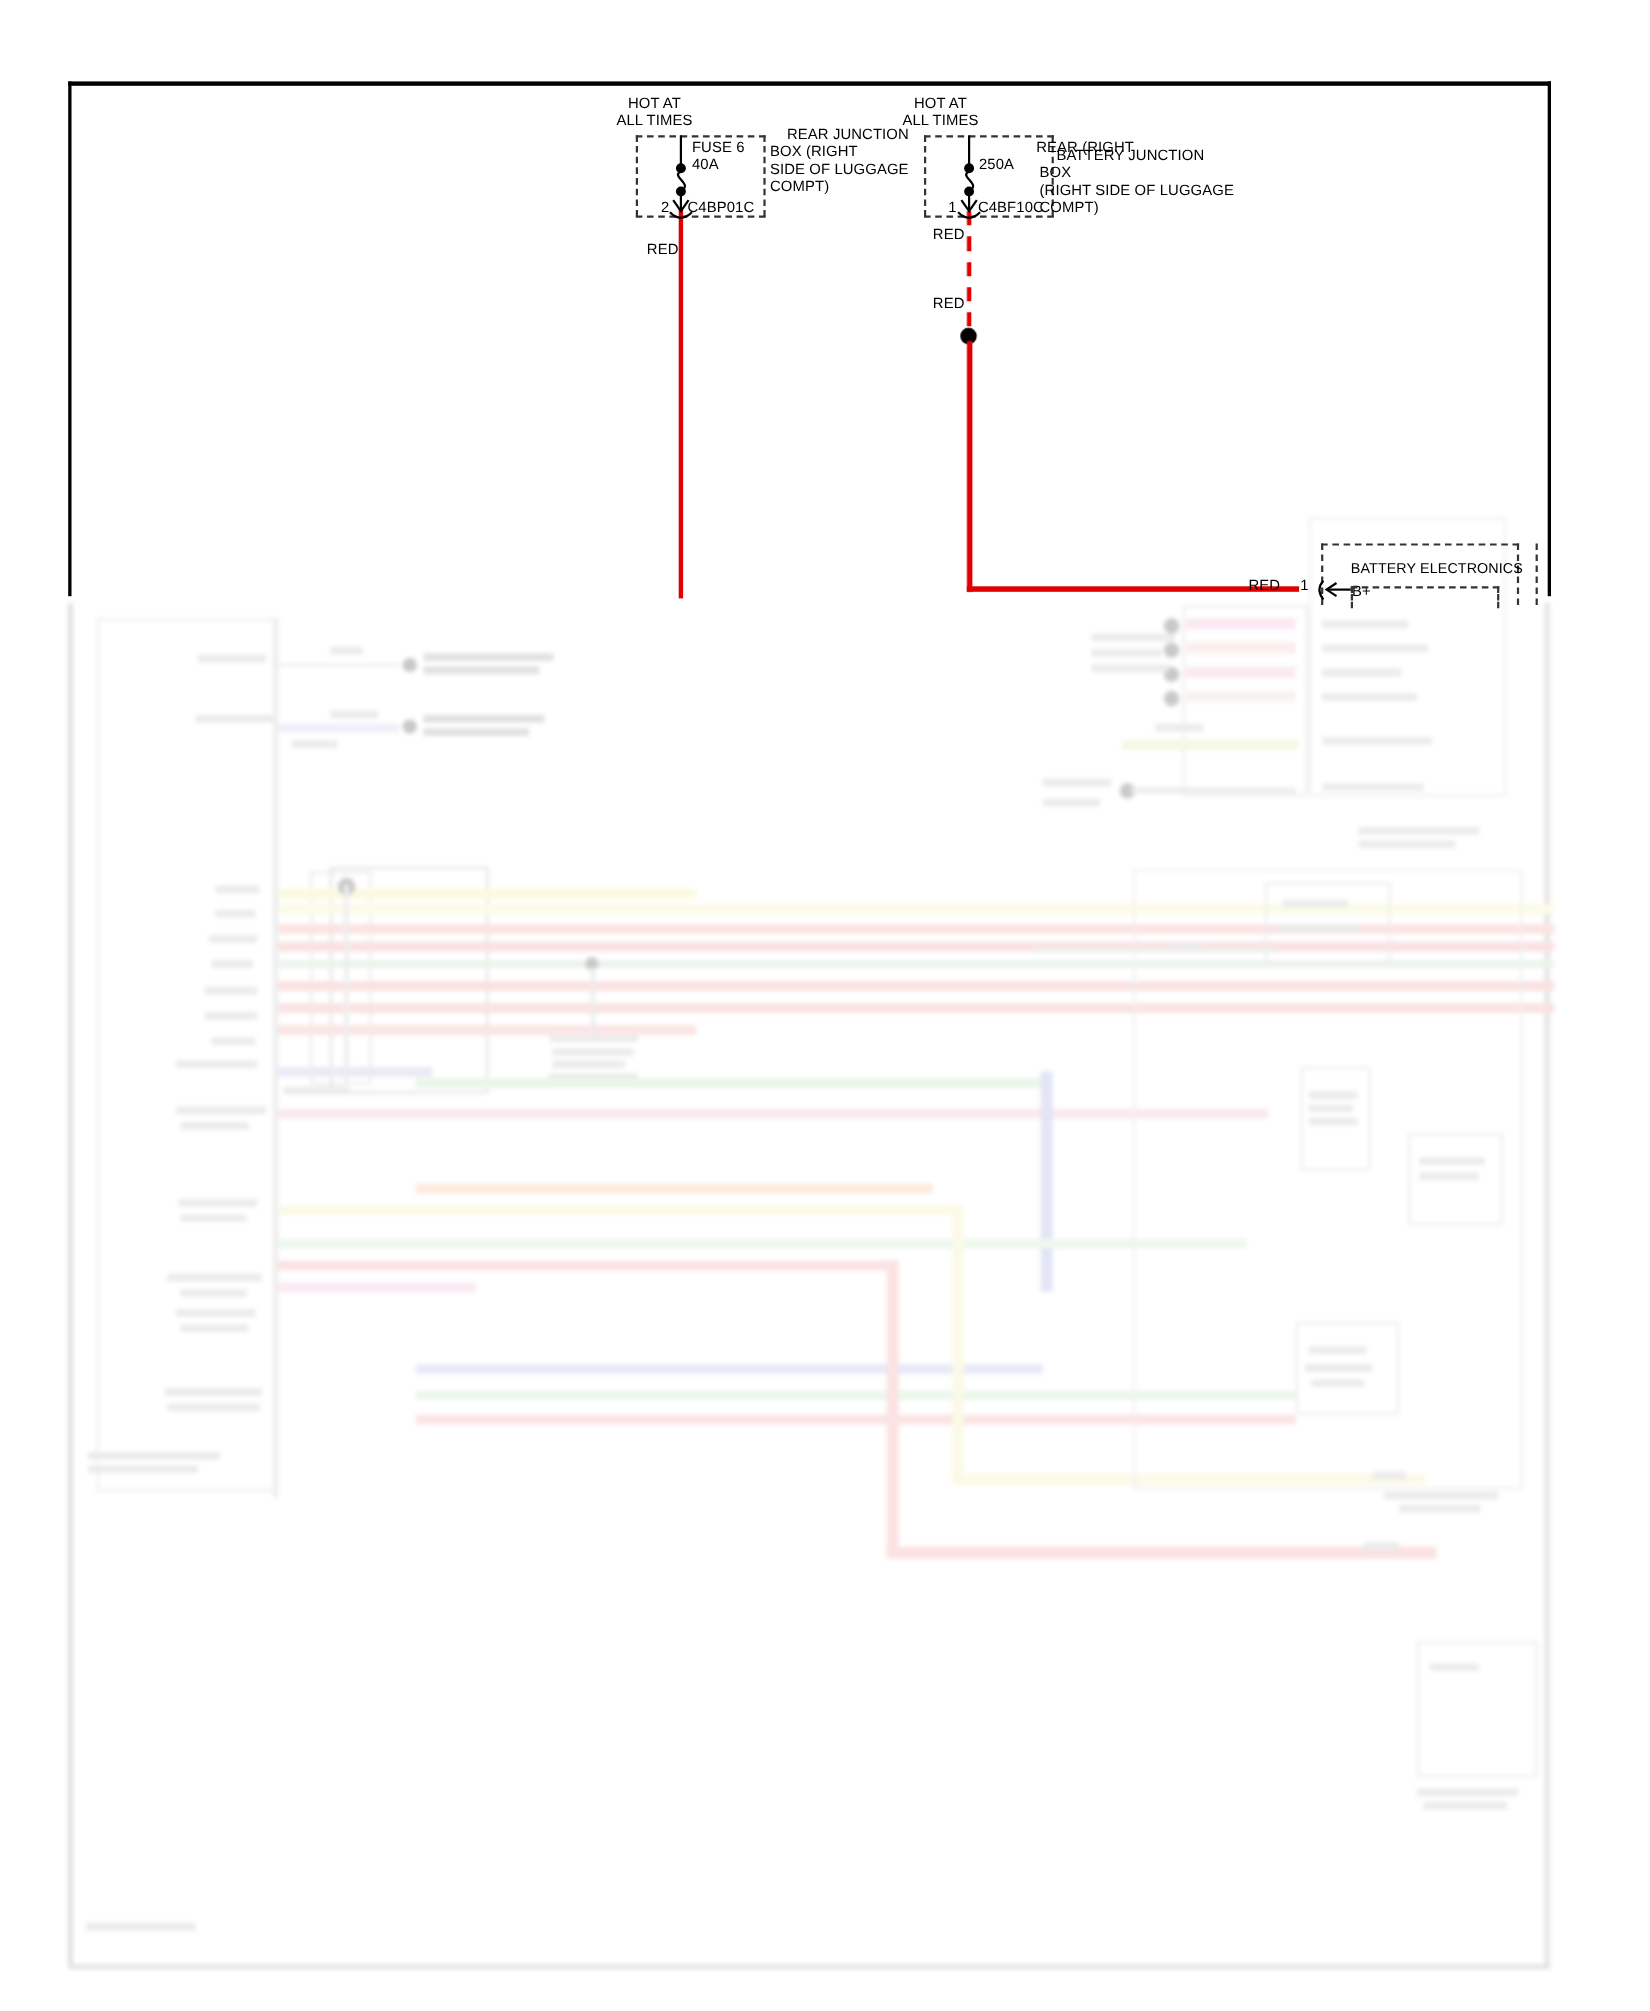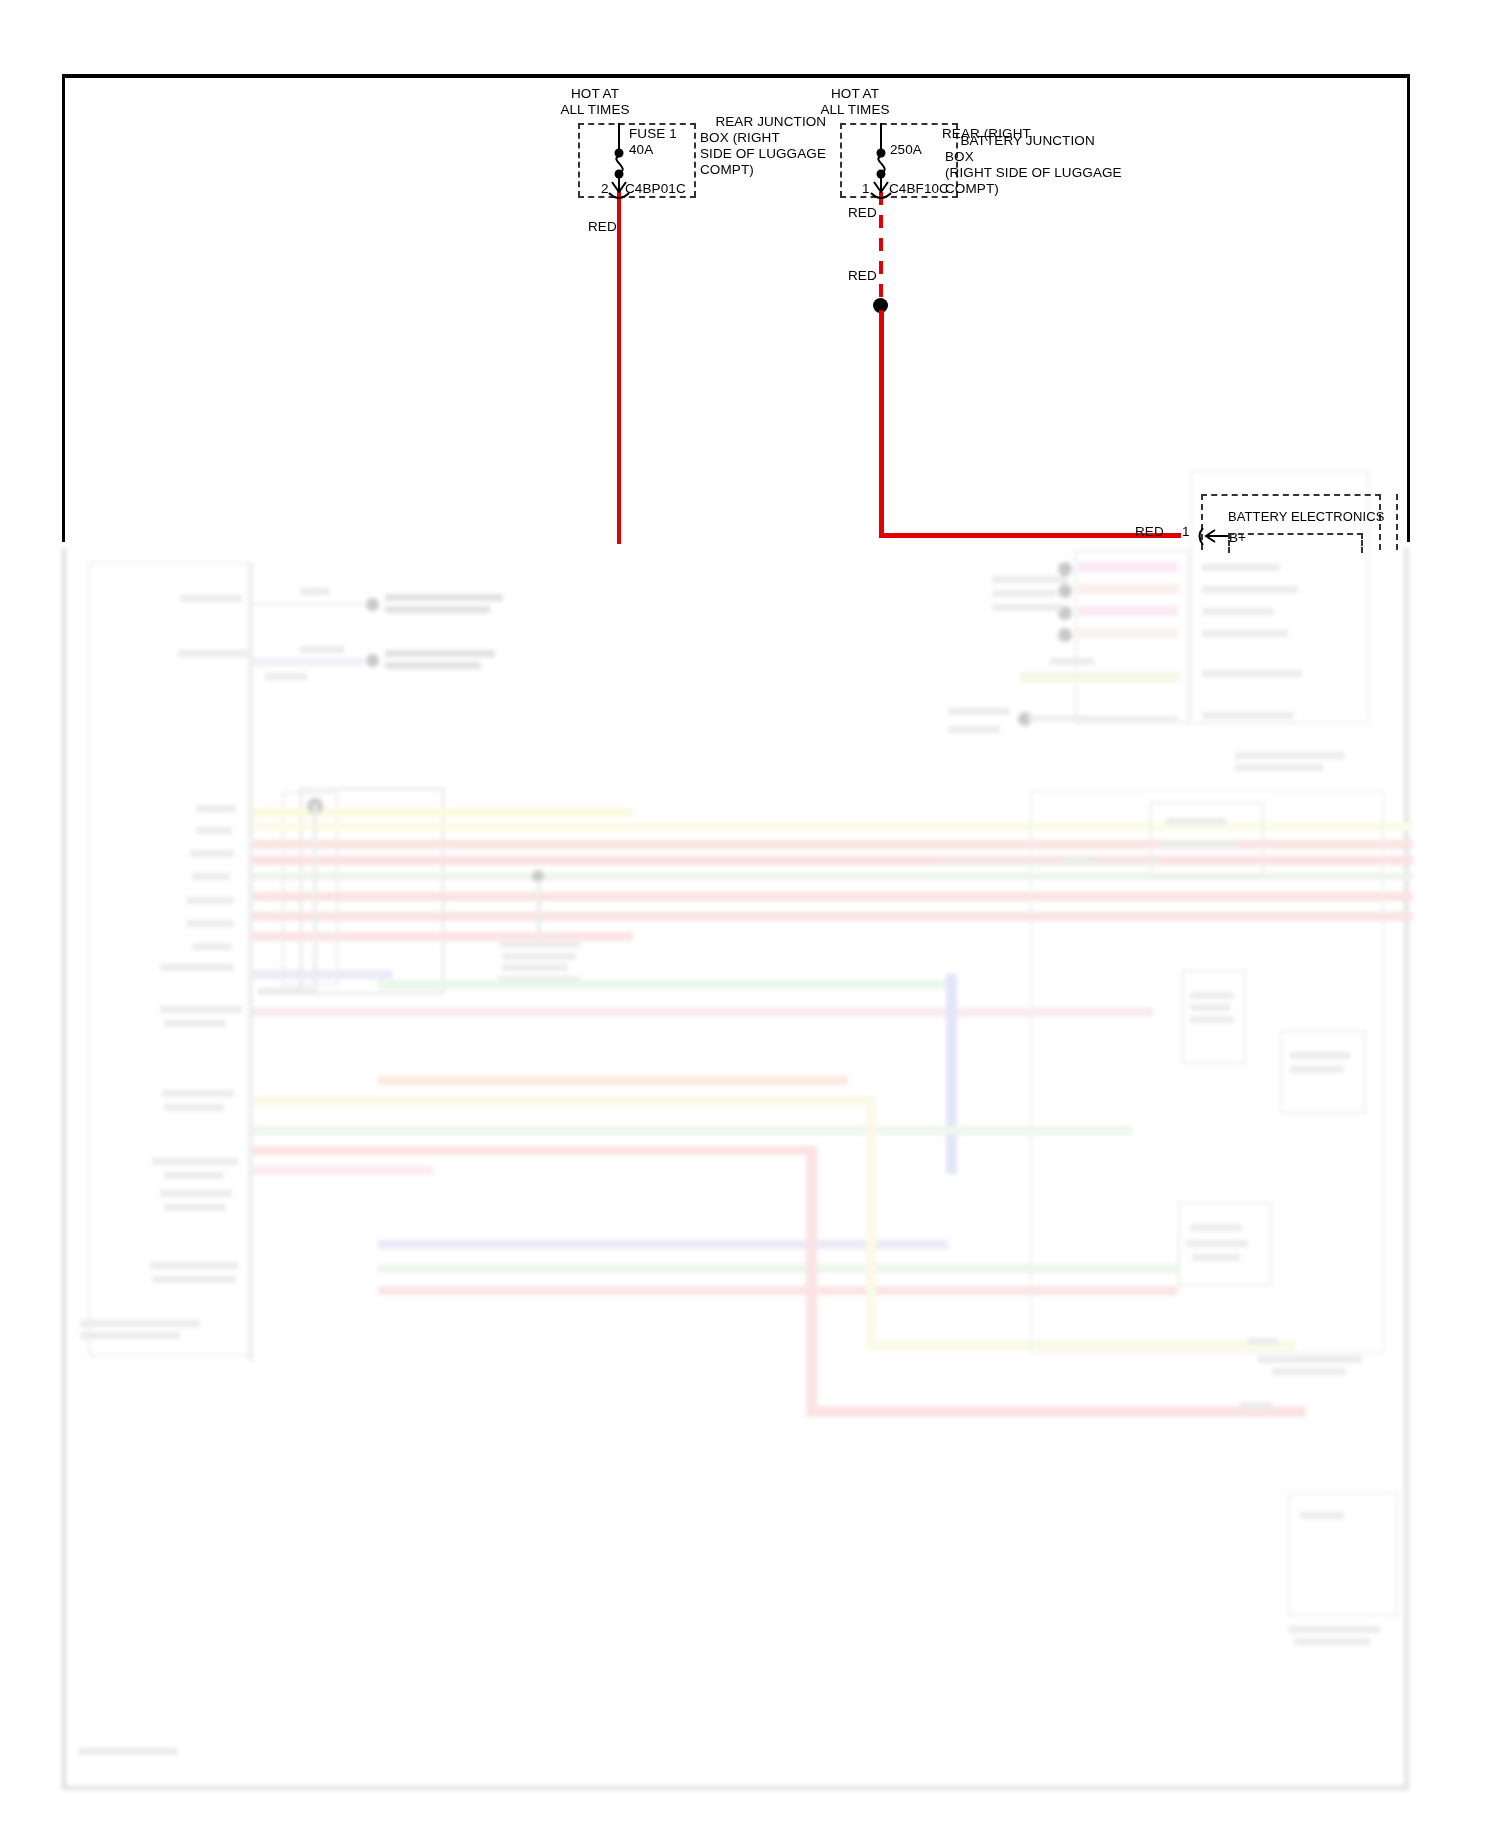--- a/index.html
+++ b/index.html
@@ -217,21 +217,21 @@
   <div class="dbox-l" style="left:578px;top:123px;height:74px;"></div>
   <div class="dbox-r" style="left:694px;top:123px;height:74px;"></div>
 
   <div class="lbl" style="left:700px;top:98px;width:200px;">
     <span>REAR JUNCTION
 BOX (RIGHT
 SIDE OF LUGGAGE
 COMPT)</span>
   </div>
 
-  <div class="lbl" style="left:629px;top:126px;">FUSE 1</div>
+  <div class="lbl" style="left:629px;top:126px;">FUSE 6</div>
   <div class="lbl" style="left:629px;top:142px;">40A</div>
 
   <div class="lbl" style="left:601px;top:181px;">2</div>
   <div class="lbl" style="left:625px;top:181px;">C4BP01C</div>
   <div class="lbl" style="left:588px;top:219px;">RED</div>
 
   <div class="wire-red" style="left:617px;top:190px;width:4px;height:354px;"></div>
 
   <div class="lbl c" style="left:780px;top:86px;width:150px;">HOT AT</div>
   <div class="lbl c" style="left:780px;top:102px;width:150px;">ALL TIMES</div>

